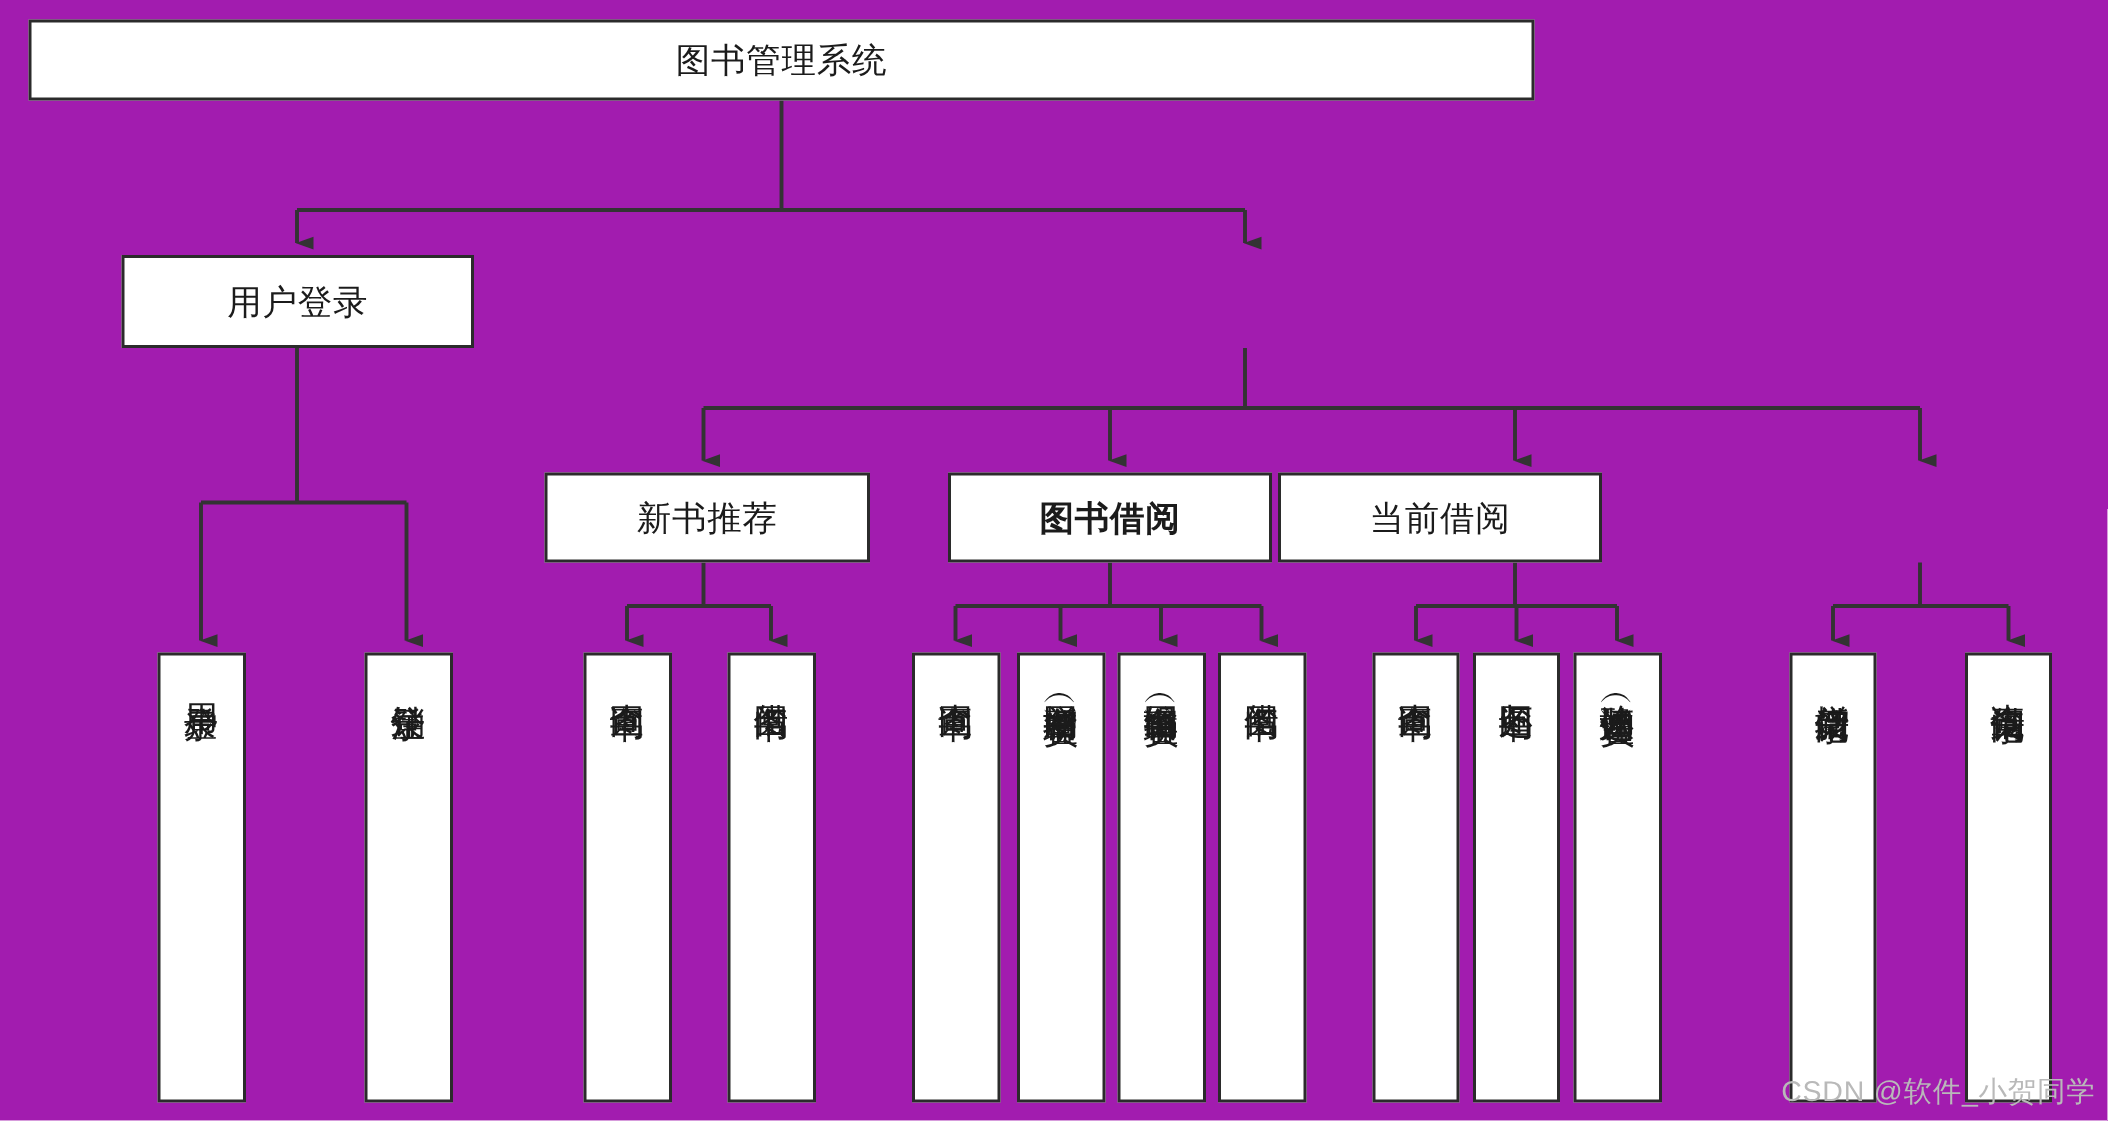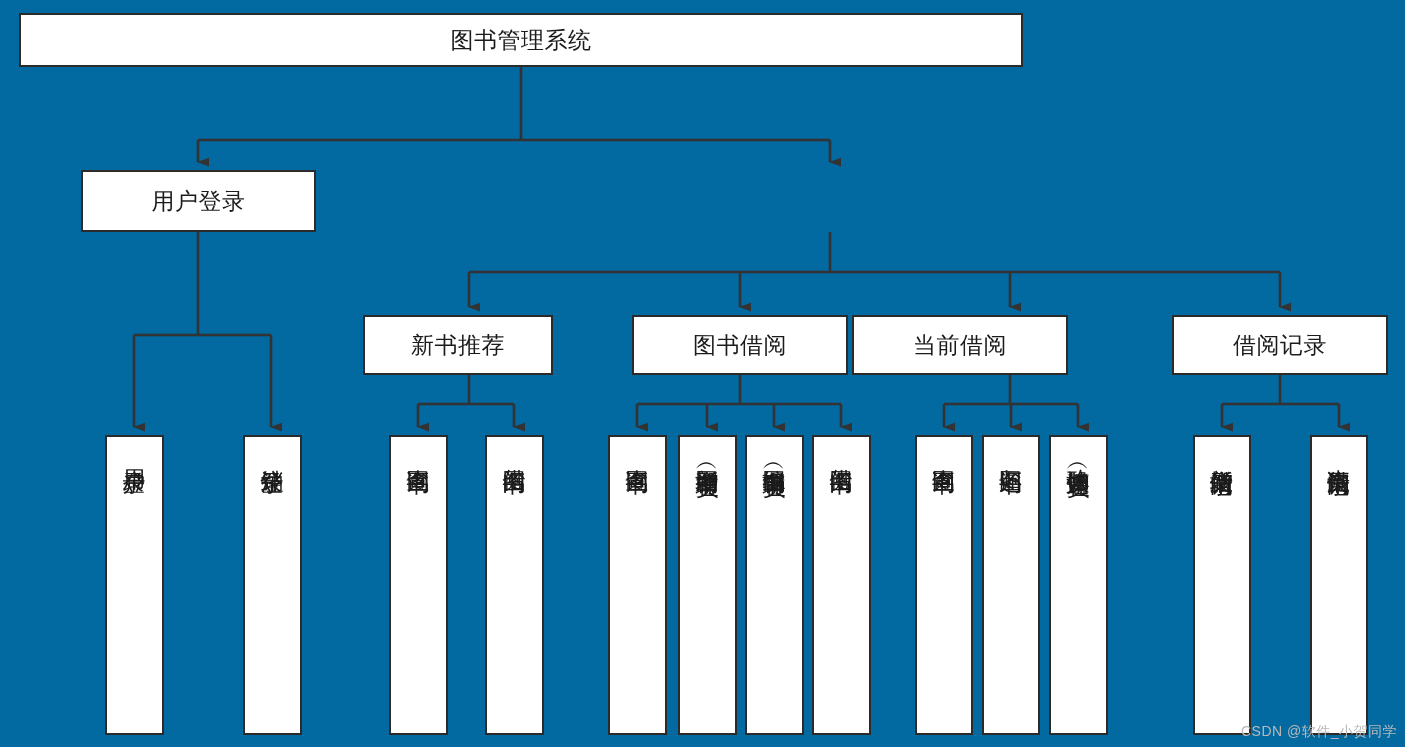--- a/index.html
+++ b/index.html
@@ -9,21 +9,21 @@
     background: #ffffff;
   }
   body {
     font-family: "Liberation Sans", "DejaVu Sans", sans-serif;
     color: #1a1a1a;
   }
   #diagram-root {
     position: relative;
     width: 1405px;
     height: 747px;
-    background: #0369a1;
+    background: #a21caf;
     overflow: hidden;
   }
   #edge-layer {
     position: absolute;
     left: 0;
     top: 0;
     width: 1405px;
     height: 747px;
     pointer-events: none;
   }
@@ -57,21 +57,21 @@
     font-size: 23px;
     line-height: 1.05;
     letter-spacing: 1px;
     white-space: normal;
     max-height: 280px;
   }
   #watermark {
     position: absolute;
     right: 8px;
     bottom: 6px;
-    font-size: 14px;
+    font-size: 19px;
     color: #b9b9b9;
     white-space: nowrap;
     letter-spacing: 0.5px;
   }
 </style>
 </head>
 <body>
 
 <div id="diagram-root">
 
@@ -138,32 +138,29 @@
   </svg>
 
   <div class="node" style="left: 19px; top: 13px; width: 1004px; height: 54px;">
     <span class="node-label">图书管理系统</span>
   </div>
 
   <div class="node" style="left: 81px; top: 170px; width: 235px; height: 62px;">
     <span class="node-label">用户登录</span>
   </div>
 
-  <div class="node" style="left: 363px; top: 315px; width: 190px; height: 60px;">
+  <div class="node" style="left: 363px; top: 315px; width: 217px; height: 60px;">
     <span class="node-label">新书推荐</span>
   </div>
-  <div class="node" style="left: 632px; top: 315px; width: 216px; height: 60px;">
+  <div class="node" style="left: 632px; top: 315px; width: 216px; height: 60px; font-weight: bold;">
     <span class="node-label">图书借阅</span>
   </div>
   <div class="node" style="left: 852px; top: 315px; width: 216px; height: 60px;">
     <span class="node-label">当前借阅</span>
   </div>
-  <div class="node" style="left: 1172px; top: 315px; width: 216px; height: 60px;">
-    <span class="node-label">借阅记录</span>
-  </div>
 
   <div class="node vertical" style="left: 105px; top: 435px; width: 59px; height: 300px;">
     <span class="node-label">用户登录</span>
   </div>
   <div class="node vertical" style="left: 243px; top: 435px; width: 59px; height: 300px;">
     <span class="node-label">注销登录</span>
   </div>
 
   <div class="node vertical" style="left: 389px; top: 435px; width: 59px; height: 300px;">
     <span class="node-label">查询图书</span>

